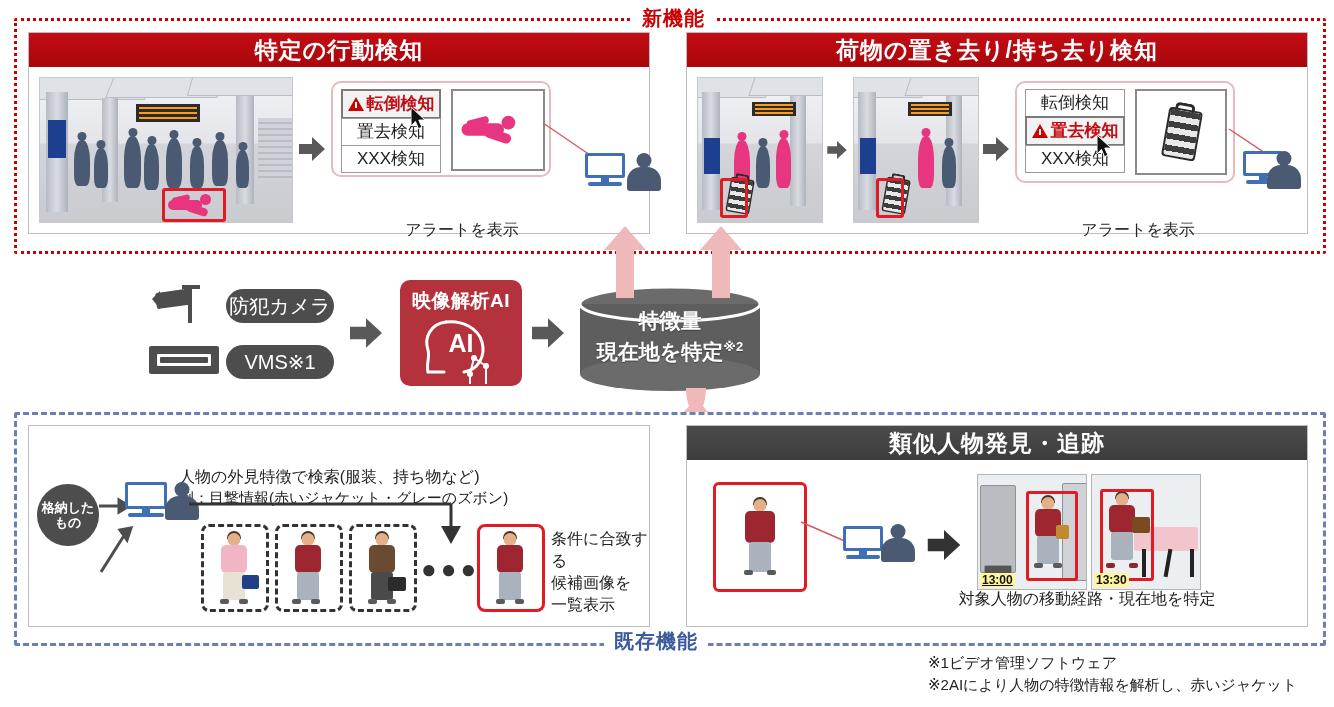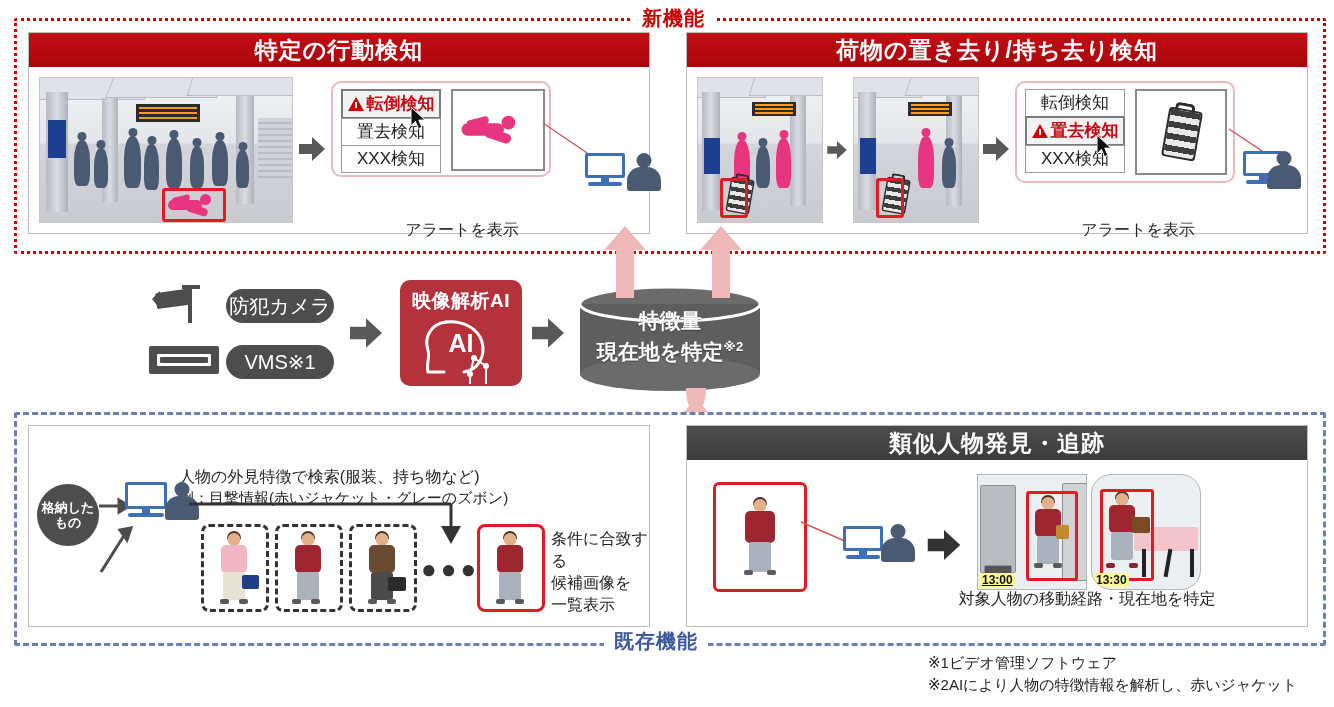--- a/index.html
+++ b/index.html
@@ -558,21 +558,21 @@
       <div class="torso" style="background:#9e2630;"></div>
       <div class="legs" style="background:#a9b2bd;"></div>
       <div class="shoe" style="left:2px;"></div>
         <div class="shoe" style="right:2px;"></div>
     </div>
     <div style="position:absolute;left:78px;top:50px;width:13px;height:14px;background:#c08a2e;border-radius:2px;"></div>
     <div class="redbox" style="left:48px;top:16px;width:46px;height:84px;"></div>
     <div class="ts" style="left:2px;bottom:2px;text-decoration:underline;">13:00</div>
   </div>
 
-  <div class="trk" style="left:404px;top:48px;width:108px;height:114px;border-radius:20px;">
+  <div class="trk" style="left:404px;top:48px;width:108px;height:114px;">
     <div class="bench" style="left:42px;top:52px;width:64px;height:24px;"></div>
     <div class="benchleg" style="left:50px;top:74px;height:28px;"></div>
     <div class="benchleg" style="left:74px;top:74px;height:28px;transform:rotate(10deg);"></div>
     <div class="benchleg" style="left:98px;top:74px;height:28px;"></div>
     <div class="pp" style="left:14px;top:18px;width:32px;height:78px;">
       <div class="hair"></div>
         <div class="head"></div>
       <div class="torso" style="background:#9e2630;"></div>
       <div class="legs" style="background:#a9b2bd;"></div>
       <div class="shoe" style="left:0px;top:70px;background:#8e2630;"></div>

